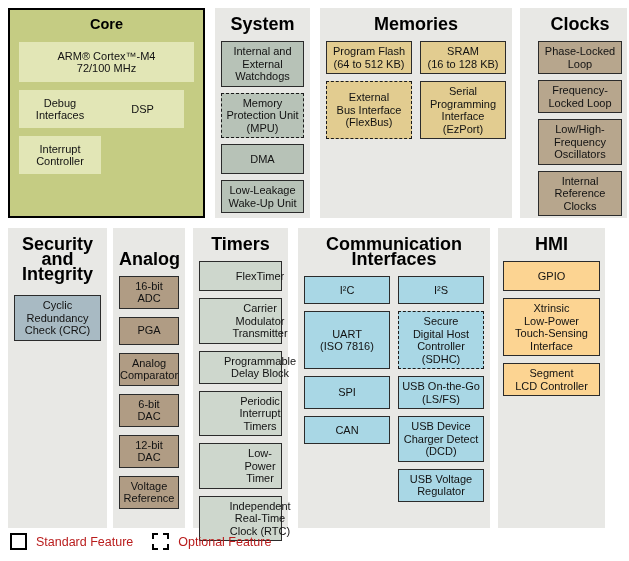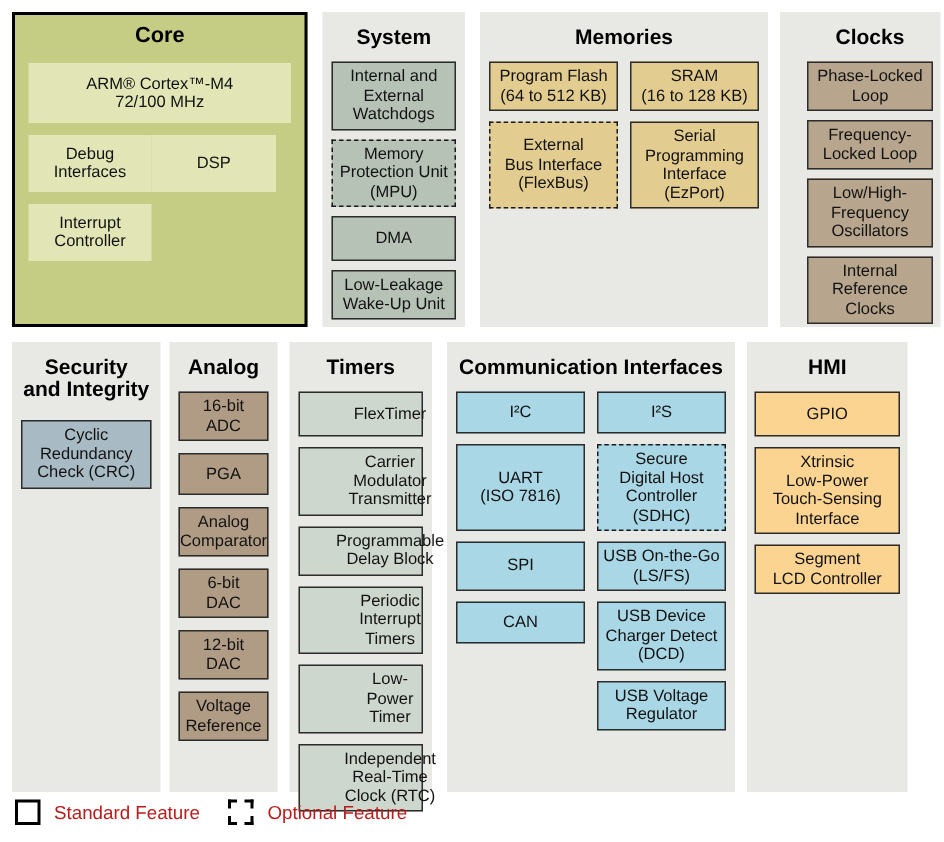--- a/index.html
+++ b/index.html
@@ -8,21 +8,21 @@
 
   .row { position:absolute; left:8px; display:flex; align-items:flex-start;border-radius:13px; }
   .row1 { top:8px; }
   .row2 { top:228px; }
 
   .panel { background:#e8e8e5; padding:5px 6px; display:flex; flex-direction:column; }
   .row1 .panel { height:210px; }
   .row2 .panel { height:300px; }
 
   .panel-title {
-    font-size:14px; font-weight:bold; color:#000; text-align:center;
+    font-size:18px; font-weight:bold; color:#000; text-align:center;
     margin:4px 0 9px; white-space:pre-line; line-height:15px;
   }
 
   .stack { display:flex; flex-direction:column; gap:6px; align-items:stretch; }
   .grid2 { display:grid; grid-template-columns:1fr 1fr; gap:7px 8px; align-items:stretch; }
 
   .box {
     border:1.5px solid #2b2b2b; color:#121212;
     display:flex; align-items:center; justify-content:center; text-align:center;
     font-size:11px; line-height:12.5px; padding:3px 1px; white-space:pre-line;
@@ -54,21 +54,21 @@
   .arm-box { min-height:40px; }
   .core-row { display:flex; justify-content:flex-start; }
   .w82 { width:82px; min-height:38px; }
   .w83 { width:83px; min-height:38px; }
 
   
   .p-system   { width:95px;  margin-right:10px; }
   .p-memories { width:192px; margin-right:8px; }
   .p-clocks   { width:107px; padding-left:18px; padding-right:5px; }
   .p-security { width:99px;  margin-right:6px; }
-  .p-analog   { width:72px;  margin-right:8px; }
+  .p-analog   { width:72px;  margin-right:8px;justify-content:center; }
   .p-timers   { width:95px;  margin-right:10px; }
   .p-comm     { width:192px; margin-right:8px; }
   .p-hmi      { width:107px; padding-left:5px; padding-right:5px; }
 
   .p-analog .stack { gap:8px; }
   .p-timers .stack { gap:7px; }
   .p-hmi .stack    { gap:7px; }
 
   .mh30 { min-height:30px; }
   .mh28 { min-height:28px; }

